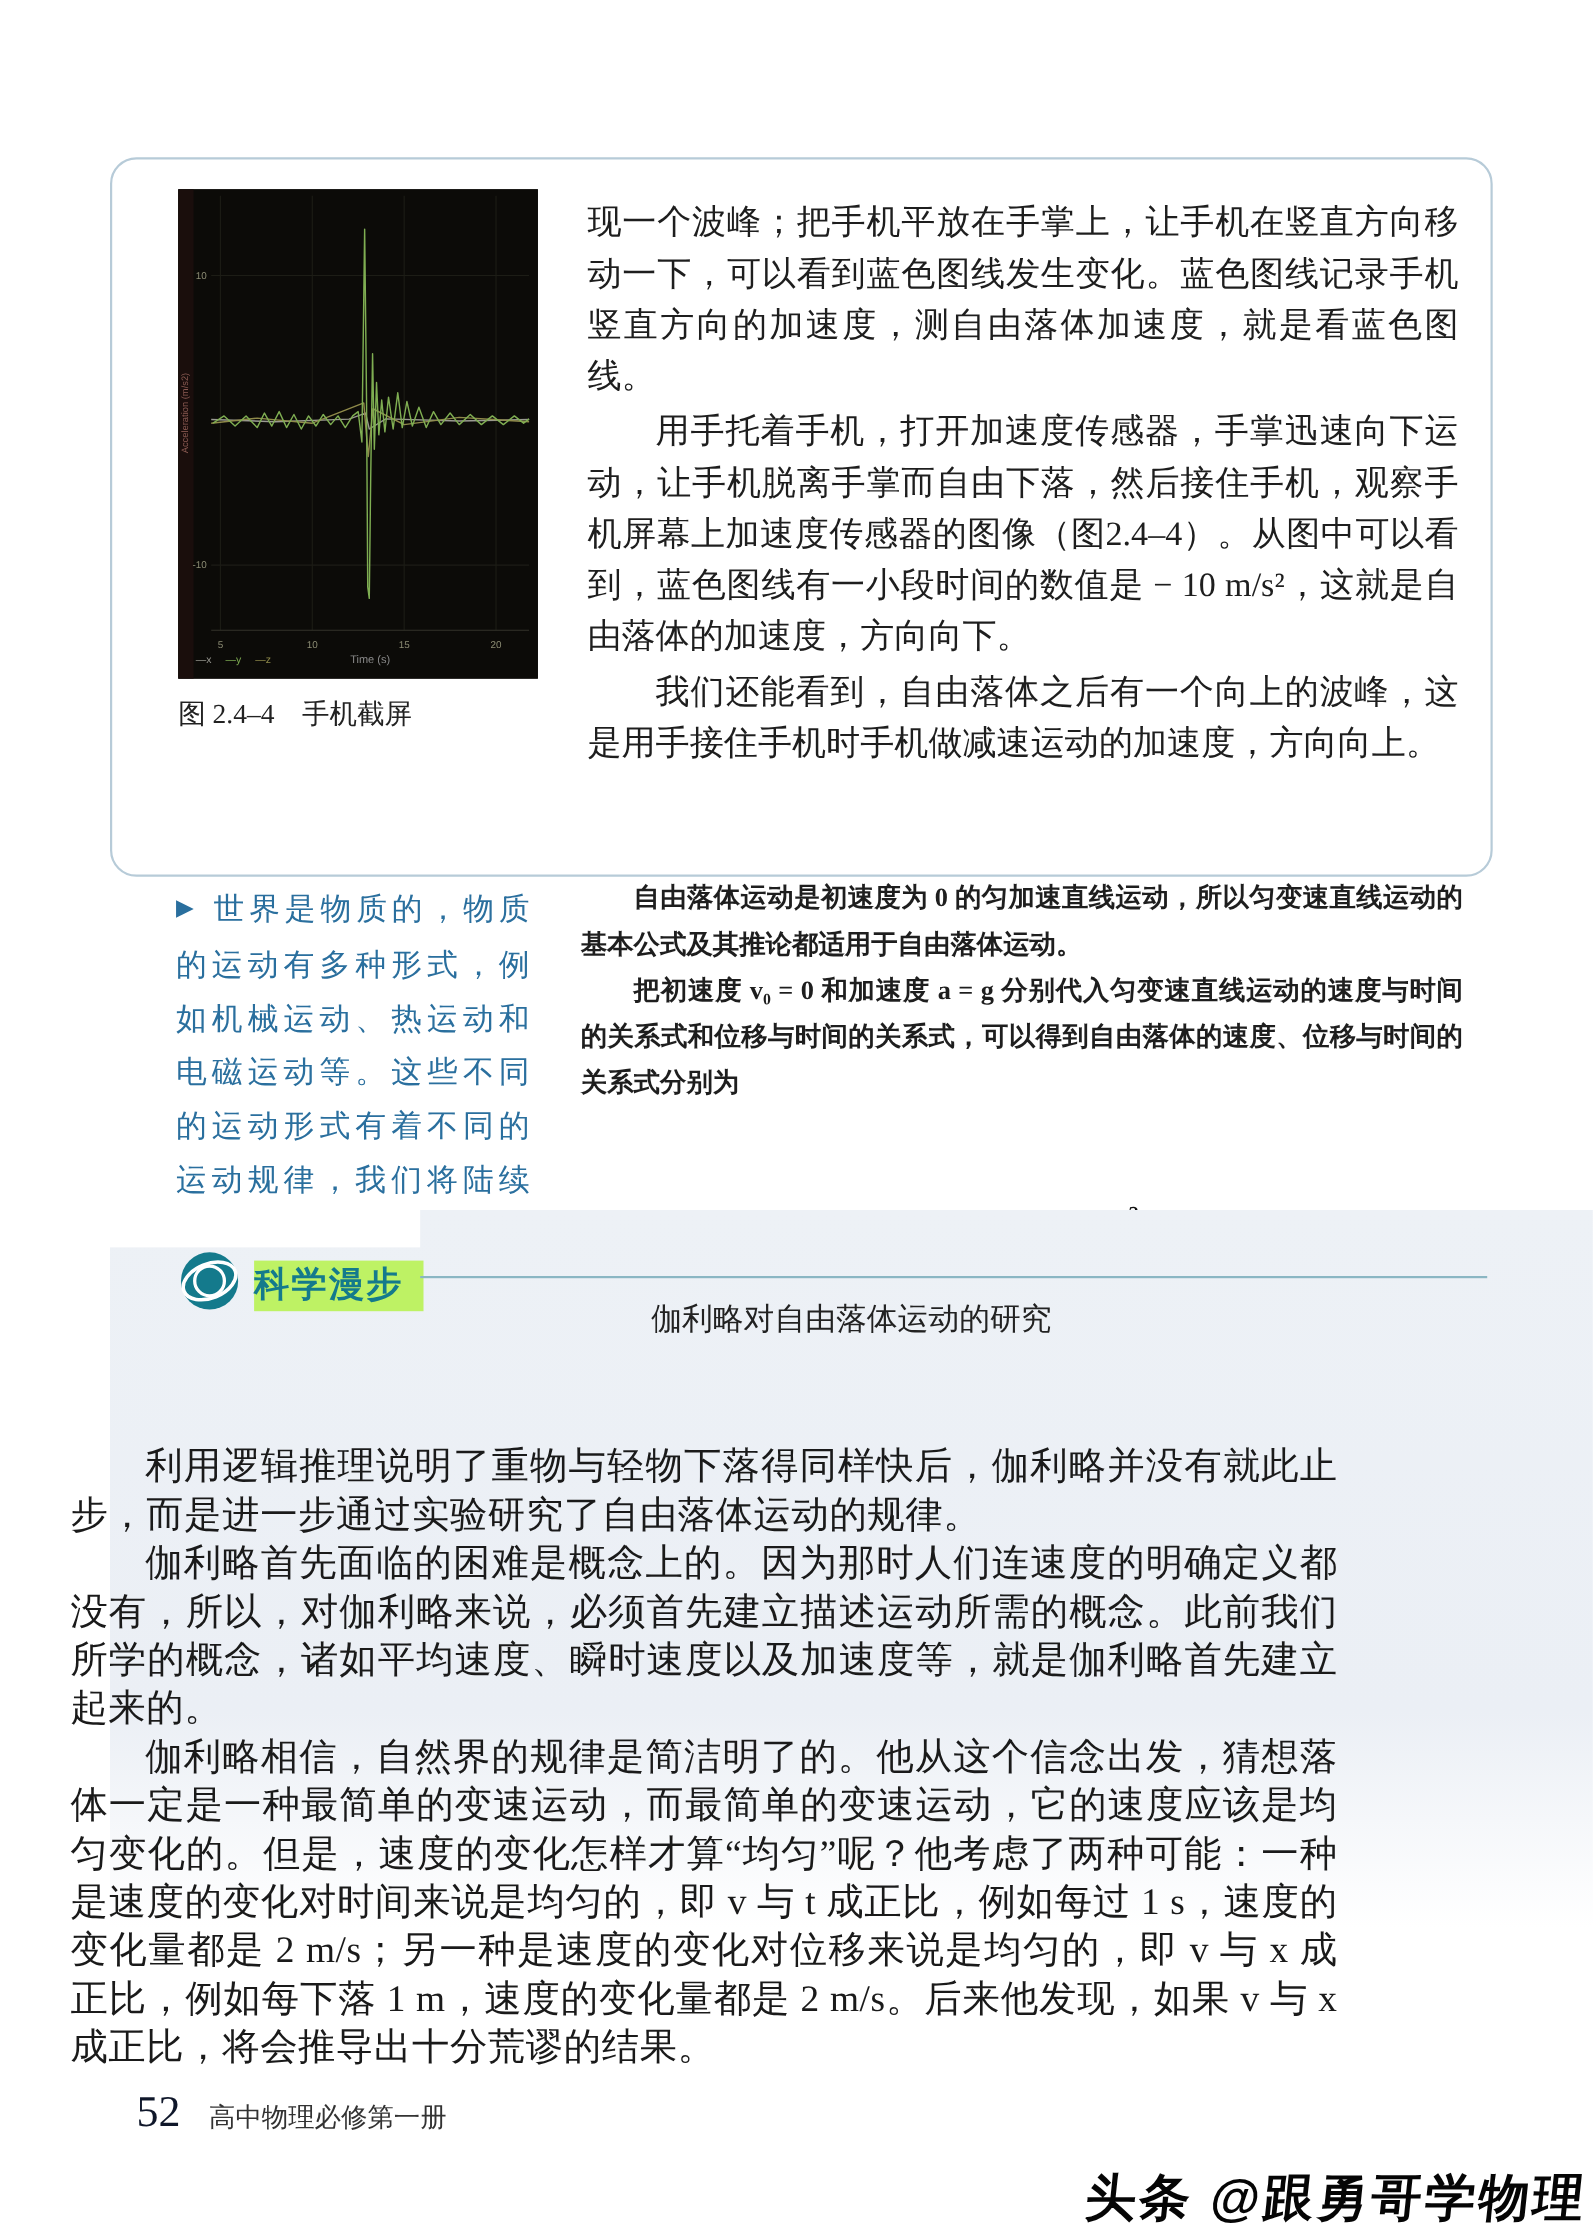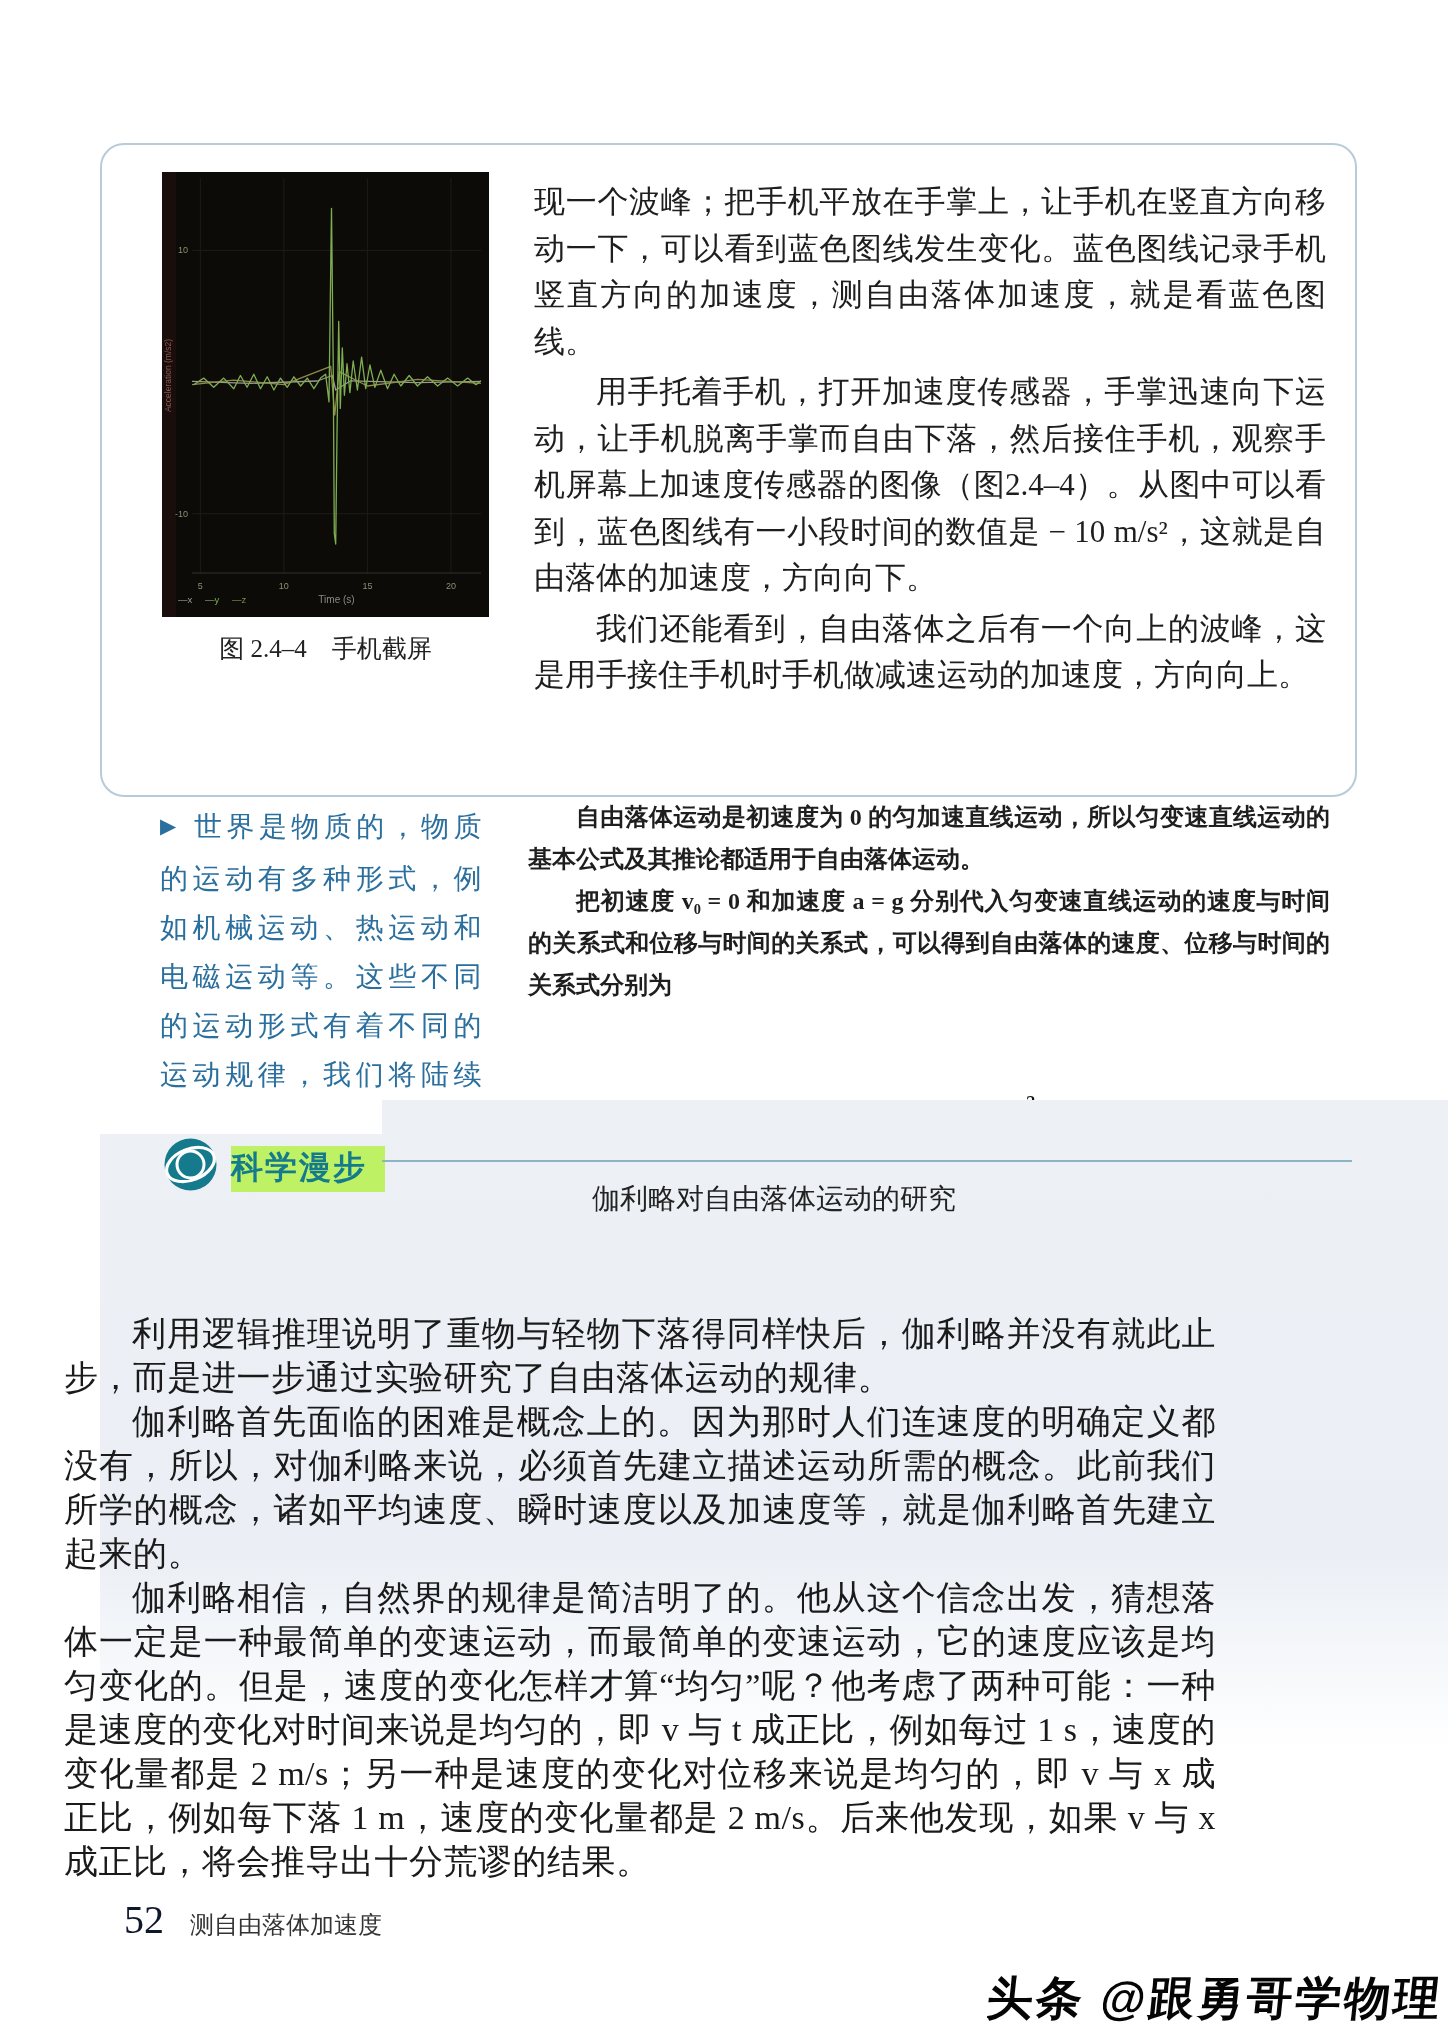--- a/index.html
+++ b/index.html
@@ -4,21 +4,21 @@
 <style>
   html,body{margin:0;padding:0;background:#ffffff;}
   .page{position:relative;width:1451px;height:2035px;background:#fff;overflow:hidden;
         font-family:"Liberation Serif",serif;color:#1e1e1e;}
 
   
   .callout{position:absolute;left:100px;top:143px;width:1253px;height:650px;
            border:2px solid #b7cbd8;border-radius:24px;background:#fff;}
   .chart-wrap{position:absolute;left:60px;top:27px;width:327px;height:445px;}
   #accel-chart{display:block;width:327px;height:445px;background:#0c0b08;}
-  .fig-caption{position:absolute;left:60px;top:487px;width:327px;text-align:center;
+  .fig-caption{position:absolute;left:60px;top:487px;width:327px;text-align:left;
                font-size:25px;color:#222;}
   .callout-text{position:absolute;left:428px;top:30px;width:800px;}
   .callout-text p{margin:4px;font-size:31px;line-height:46.5px;text-align:justify;}
   .callout-text p.ind{text-indent:2em;}
 
   
   .sidenote{position:absolute;left:160px;top:802px;width:324px;
             font-size:28px;line-height:49px;color:#2a6f9e;text-align:justify;letter-spacing:2.5px;}
   .sidenote .marker{letter-spacing:normal;font-size:21px;margin-right:16px;position:relative;top:-3px;}
   .main-col{position:absolute;left:528px;top:796px;width:802px;}
@@ -126,18 +126,18 @@
   </svg>
   <div class="sw-label">科学漫步</div>
   <div class="sw-line"></div>
   <div class="sw-paras">
     <p>利用逻辑推理说明了重物与轻物下落得同样快后，伽利略并没有就此止步，而是进一步通过实验研究了自由落体运动的规律。</p>
     <p>伽利略首先面临的困难是概念上的。因为那时人们连速度的明确定义都没有，所以，对伽利略来说，必须首先建立描述运动所需的概念。此前我们所学的概念，诸如平均速度、瞬时速度以及加速度等，就是伽利略首先建立起来的。</p>
     <p>伽利略相信，自然界的规律是简洁明了的。他从这个信念出发，猜想落体一定是一种最简单的变速运动，而最简单的变速运动，它的速度应该是均匀变化的。但是，速度的变化怎样才算“均匀”呢？他考虑了两种可能：一种是速度的变化对时间来说是均匀的，即 v 与 t 成正比，例如每过 1 s，速度的变化量都是 2 m/s；另一种是速度的变化对位移来说是均匀的，即 v 与 x 成正比，例如每下落 1 m，速度的变化量都是 2 m/s。后来他发现，如果 v 与 x 成正比，将会推导出十分荒谬的结果。</p>
   </div>
 
   <div class="footer">
-    <span class="num">52</span><span class="title">测自由落体加速度</span>
+    <span class="num">52</span><span class="title">高中物理必修第一册</span>
   </div>
 
   <div class="watermark">头条 @跟勇哥学物理</div>
 
 </div>
 
 </body></html>

